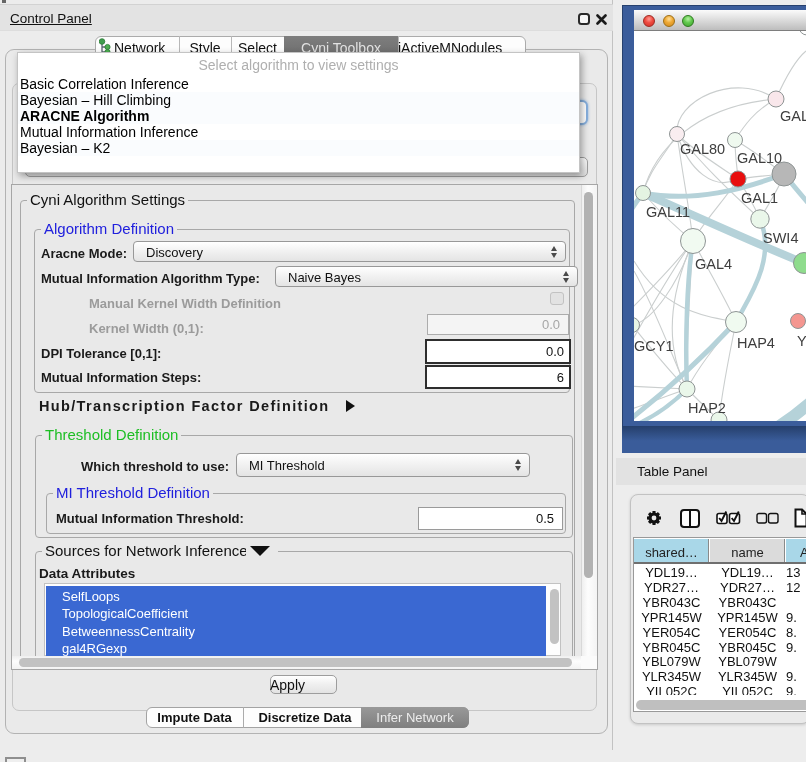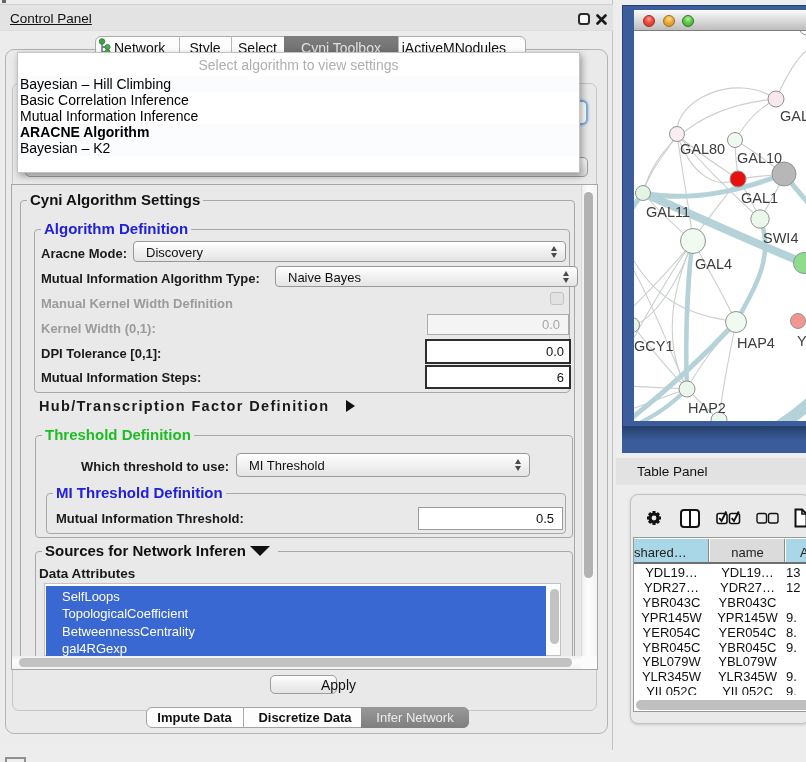--- a/index.html
+++ b/index.html
@@ -1,18 +1,18 @@
 <!DOCTYPE html>
 <html><head><meta charset="utf-8"><style>
 *{margin:0;padding:0;box-sizing:border-box;}
 html,body{width:806px;height:762px;overflow:hidden;background:#EDEDED;font-family:"Liberation Sans",sans-serif;position:relative;}
 .abs{position:absolute;}
 .lbl{position:absolute;font-size:13px;font-weight:bold;color:#1A1A1A;white-space:nowrap;}
-.glbl{position:absolute;font-size:13px;font-weight:bold;color:#9B9B9B;white-space:nowrap;}
-.gtitle{position:absolute;font-size:15px;background:#E9E9E9;padding:0 3px;white-space:nowrap;line-height:16px;font-weight:bold;}
+.glbl{position:absolute;font-size:13px;font-weight:bold;color:#9B9B9B;white-space:nowrap;margin-left:48px;}
+.gtitle{position:absolute;font-size:15px;background:#E9E9E9;padding:0 3px;white-space:nowrap;line-height:16px;}
 .gbox{position:absolute;border:1px solid #A8A8A8;border-radius:4px;}
 .combo{position:absolute;border:1px solid #989898;border-radius:4px;background:linear-gradient(#FFFFFF,#F2F2F2 45%,#E4E4E4);font-size:13px;color:#111;}
 .combo .tx{position:absolute;left:12px;top:50%;transform:translateY(-50%);white-space:nowrap;}
 .stepper{position:absolute;right:6px;top:50%;transform:translateY(-50%);width:9px;height:14px;}
 .stepper .up{position:absolute;left:1px;top:1px;width:0;height:0;border-left:3.5px solid transparent;border-right:3.5px solid transparent;border-bottom:5px solid #4A4A4A;}
 .stepper .dn{position:absolute;left:1px;bottom:1px;width:0;height:0;border-left:3.5px solid transparent;border-right:3.5px solid transparent;border-top:5px solid #4A4A4A;}
 .tfield{position:absolute;font-size:13px;color:#111;background:#fff;text-align:right;}
 .ditem{font-size:14px;color:#000;line-height:16px;padding-left:2px;white-space:nowrap;}
 </style></head><body>
 
@@ -39,21 +39,21 @@
 <svg class="abs" style="left:99px;top:38px;" width="13" height="17" viewBox="0 0 13 17">
  <path d="M3,5 L3,14 L8,14 M3,9 L8,9" stroke="#5A6572" stroke-width="1.3" fill="none"></path>
  <circle cx="3" cy="3.5" r="2.8" fill="#3F9E4D" stroke="#2A7A35" stroke-width="0.8"></circle>
  <circle cx="8.5" cy="9" r="2.6" fill="#4CAF50" stroke="#2A7A35" stroke-width="0.8"></circle>
  <circle cx="8.5" cy="14" r="2.6" fill="#4CAF50" stroke="#2A7A35" stroke-width="0.8"></circle>
 </svg>
 <div class="abs" style="left:114px;top:40px;font-size:14px;color:#111;">Network</div>
 <div class="abs" style="left:179px;top:40px;width:52px;text-align:center;font-size:14px;color:#111;">Style</div>
 <div class="abs" style="left:231px;top:40px;width:53px;text-align:center;font-size:14px;color:#111;">Select</div>
 <div class="abs" style="left:284px;top:40px;width:114px;text-align:center;font-size:14px;color:#E2E2E2;">Cyni Toolbox</div>
-<div class="abs" style="left:378px;top:40px;width:128px;text-align:right;font-size:14px;color:#111;">jActiveMNodules</div>
+<div class="abs" style="left:398px;top:40px;width:128px;text-align:left;font-size:14px;color:#111;">jActiveMNodules</div>
 
 <div class="abs" style="left:11px;top:184px;width:587px;height:486px;border:1px solid #A6A6A6;background:#E9E9E9;"></div>
 
 <div class="abs" style="left:12px;top:185px;width:569px;height:471px;overflow:hidden;">
  <div class="abs" style="left:0;top:0;width:569px;height:471px;">
 
   <div class="gbox" style="left:8px;top:15px;width:555px;height:470px;"></div>
   <div class="gtitle" style="left:15px;top:7px;color:#111;">Cyni Algorithm Settings</div>
 
   <div class="gbox" style="left:22px;top:44px;width:536px;height:164px;"></div>
@@ -115,38 +115,38 @@
 </div>
 
 <div class="abs" style="left:581px;top:185px;width:16px;height:471px;background:linear-gradient(90deg,#EFEFEF,#FDFDFD 40%,#F3F3F3);border-left:1px solid #D8D8D8;"></div>
 <div class="abs" style="left:584px;top:192px;width:9px;height:386px;border-radius:4.5px;background:#B2B2B2;"></div>
 
 <div class="abs" style="left:12px;top:656px;width:569px;height:13px;background:linear-gradient(#EFEFEF,#FDFDFD 40%,#F3F3F3);"></div>
 <div class="abs" style="left:19px;top:658px;width:553px;height:9px;border-radius:4.5px;background:#C2C2C2;"></div>
 <div class="abs" style="left:581px;top:656px;width:16px;height:13px;background:#FBFBFB;"></div>
 
 <div class="abs" style="left:270px;top:675px;width:67px;height:19px;border:1px solid #9D9D9D;border-radius:5px;background:linear-gradient(#FFFFFF,#EFEFEF 50%,#E3E3E3);"></div>
-<div class="abs" style="left:270px;top:677px;width:86px;text-align:right;font-size:14px;color:#111;">Apply</div>
+<div class="abs" style="left:270px;top:677px;width:86px;text-align:left;font-size:14px;color:#111;">Apply</div>
 
 <div class="abs" style="left:146px;top:707px;width:323px;height:21px;background:#FDFDFD;border:1px solid #A3A3A3;border-radius:6px;"></div>
 <div class="abs" style="left:243px;top:707px;width:1px;height:21px;background:#ABABAB;"></div>
 <div class="abs" style="left:361px;top:707px;width:108px;height:21px;background:linear-gradient(#999999,#7F7F7F);border-radius:0 6px 6px 0;"></div>
 <div class="abs" style="left:146px;top:710px;width:97px;text-align:center;font-size:13px;font-weight:bold;color:#111;">Impute Data</div>
 <div class="abs" style="left:243px;top:710px;width:124px;text-align:center;font-size:13px;font-weight:bold;color:#111;">Discretize Data</div>
 <div class="abs" style="left:361px;top:710px;width:108px;text-align:center;font-size:13px;color:#ECECEC;">Infer Network</div>
 
 <div class="abs" style="left:5px;top:757px;width:21px;height:10px;border:2px solid #8F8F8F;background:#EFEFEF;"></div>
 
 <div class="abs" style="left:17px;top:52px;width:563px;height:121px;background:#FFFFFF;border:1px solid #C4C4C4;box-shadow:2px 3px 7px rgba(0,0,0,0.35);z-index:50;">
  <div style="text-align:center;font-size:14px;color:#AFAFAF;line-height:17px;padding-top:4px;">Select algorithm to view settings</div>
  <div style="height:2px;"></div>
+ <div class="ditem">Basic Correlation Inference</div>
  <div class="ditem" style="background:#FAFCFE;">Bayesian – Hill Climbing</div>
- <div class="ditem">Basic Correlation Inference</div>
+ <div class="ditem" style="font-weight:bold;background:#FAFCFE;">ARACNE Algorithm</div>
  <div class="ditem">Mutual Information Inference</div>
- <div class="ditem" style="font-weight:bold;background:#FAFCFE;">ARACNE Algorithm</div>
  <div class="ditem" style="background:#FAFCFE;">Bayesian – K2</div>
 </div>
 
 <div class="abs" style="left:622px;top:5px;width:184px;height:448px;background:#3B5D9B;border-top:1px solid #27416E;border-left:1px solid #27416E;"></div>
 <div class="abs" style="left:622px;top:426px;width:184px;height:27px;background:linear-gradient(#253F6B,#3A5C9A 55%);"></div>
 <div class="abs" style="left:634px;top:10px;width:172px;height:21px;background:linear-gradient(#FBFBFB,#BDBDBD);border-bottom:1px solid #7E7E7E;"></div>
 <div class="abs" style="left:643px;top:15px;width:12px;height:12px;border-radius:50%;background:radial-gradient(circle at 50% 30%,#FF9A93 0%,#EE4B40 45%,#D32F26 100%);border:0.5px solid #9E2A22;"></div>
 <div class="abs" style="left:662.5px;top:15px;width:12px;height:12px;border-radius:50%;background:radial-gradient(circle at 50% 30%,#FFE09A 0%,#EEA833 45%,#D18A1F 100%);border:0.5px solid #9E6F15;"></div>
 <div class="abs" style="left:682px;top:15px;width:12px;height:12px;border-radius:50%;background:radial-gradient(circle at 50% 30%,#B4F0A0 0%,#62C94E 45%,#3FA22E 100%);border:0.5px solid #2E7A1F;"></div>
 
@@ -259,21 +259,21 @@
  <path d="M1.5,1.5 L8,1.5 L12.5,6 L12.5,18.5 L1.5,18.5 Z" fill="#fff" stroke="#121212" stroke-width="2"></path>
  <path d="M8,1.5 L8,6 L12.5,6" fill="none" stroke="#121212" stroke-width="1.6"></path>
 </svg>
 
 <div class="abs" style="left:633px;top:537px;width:174px;height:175px;background:#FFFFFF;border:1px solid #999;border-right:none;"></div>
 
 <div class="abs" style="left:634px;top:539px;width:75px;height:24px;background:#A9D7E8;border-right:1px solid #8A8A8A;"></div>
 <div class="abs" style="left:710px;top:539px;width:75px;height:24px;background:#DBDBDB;border-right:1px solid #8A8A8A;"></div>
 <div class="abs" style="left:786px;top:539px;width:21px;height:24px;background:#A9D7E8;"></div>
 <div class="abs" style="left:634px;top:562px;width:173px;height:1.5px;background:#6F6F6F;"></div>
-<div class="abs" style="left:634px;top:545px;width:75px;font-size:13px;color:#222;">shared…</div>
+<div class="abs" style="left:634px;top:545px;width:75px;text-align:center;font-size:13px;color:#222;">shared…</div>
 <div class="abs" style="left:710px;top:545px;width:75px;text-align:center;font-size:13px;color:#222;">name</div>
 <div class="abs" style="left:800px;top:545px;font-size:13px;color:#222;">A</div>
 
 <div class="abs" style="left:634px;top:566px;width:75px;text-align:center;font-size:13px;color:#111;line-height:14.9px;white-space:nowrap;">YDL19…<br>YDR27…<br>YBR043C<br>YPR145W<br>YER054C<br>YBR045C<br>YBL079W<br>YLR345W<br>YIL052C</div>
 <div class="abs" style="left:710px;top:566px;width:75px;text-align:center;font-size:13px;color:#111;line-height:14.9px;white-space:nowrap;">YDL19…<br>YDR27…<br>YBR043C<br>YPR145W<br>YER054C<br>YBR045C<br>YBL079W<br>YLR345W<br>YIL052C</div>
 <div class="abs" style="left:786px;top:566px;font-size:13px;color:#111;line-height:14.9px;white-space:nowrap;">13<br>12<br>&nbsp;<br>9.<br>8.<br>9.<br>&nbsp;<br>9.<br>9.</div>
 
 <div class="abs" style="left:634px;top:695px;width:173px;height:17px;background:#FFFFFF;"></div>
 <div class="abs" style="left:636px;top:700px;width:171px;height:10px;border-radius:5px 0 0 5px;background:#BFBFBF;"></div>
 <div class="abs" style="left:633px;top:711px;width:174px;height:1px;background:#999;"></div>

